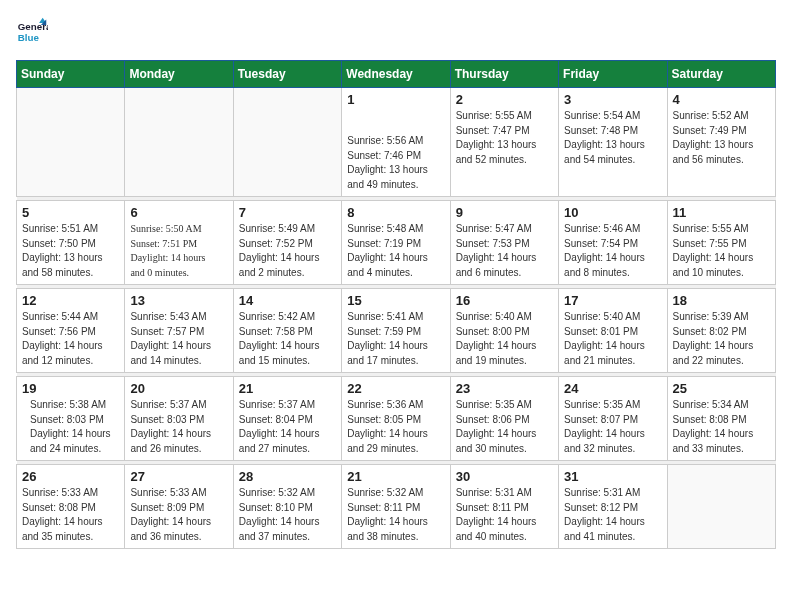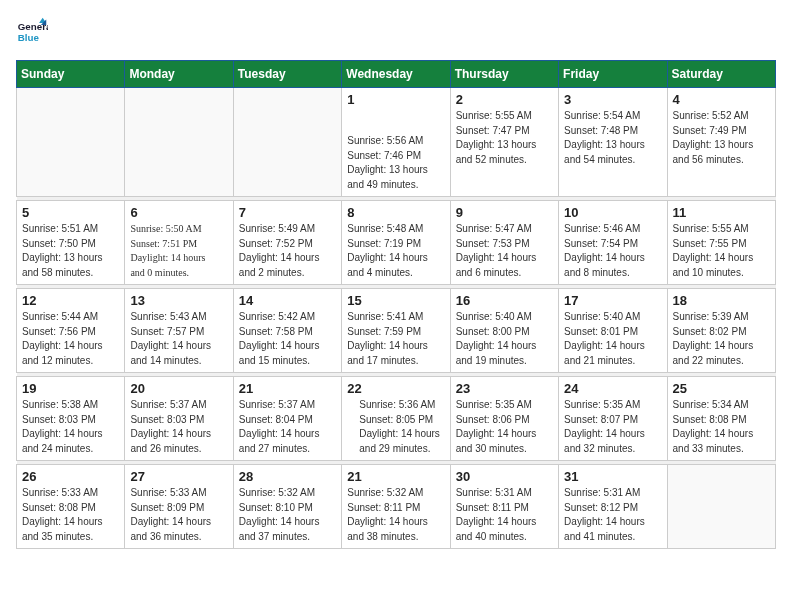--- a/index.html
+++ b/index.html
@@ -251,42 +251,42 @@
 Daylight: 14 hours
 and 22 minutes.</div>
         </td>
       </tr>
       <tr class="row-sep">
         <td colspan="7"></td>
       </tr>
       <tr>
         <td>
           <div class="day-number">19</div>
-          <div class="day-info" style="white-space: pre-line;">Sunrise: 5:38 AM
+          <div class="day-info" style="white-space: pre-line; margin-left: 8px;">Sunrise: 5:38 AM
 Sunset: 8:03 PM
 Daylight: 14 hours
 and 24 minutes.</div>
         </td>
         <td>
           <div class="day-number">20</div>
           <div class="day-info" style="white-space: pre-line;">Sunrise: 5:37 AM
 Sunset: 8:03 PM
 Daylight: 14 hours
 and 26 minutes.</div>
         </td>
         <td>
           <div class="day-number">21</div>
           <div class="day-info" style="white-space: pre-line;">Sunrise: 5:37 AM
 Sunset: 8:04 PM
 Daylight: 14 hours
 and 27 minutes.</div>
         </td>
         <td>
           <div class="day-number">22</div>
-          <div class="day-info" style="white-space: pre-line; margin-left: 12px;">Sunrise: 5:36 AM
+          <div class="day-info" style="white-space: pre-line;">Sunrise: 5:36 AM
 Sunset: 8:05 PM
 Daylight: 14 hours
 and 29 minutes.</div>
         </td>
         <td>
           <div class="day-number">23</div>
           <div class="day-info" style="white-space: pre-line;">Sunrise: 5:35 AM
 Sunset: 8:06 PM
 Daylight: 14 hours
 and 30 minutes.</div>

